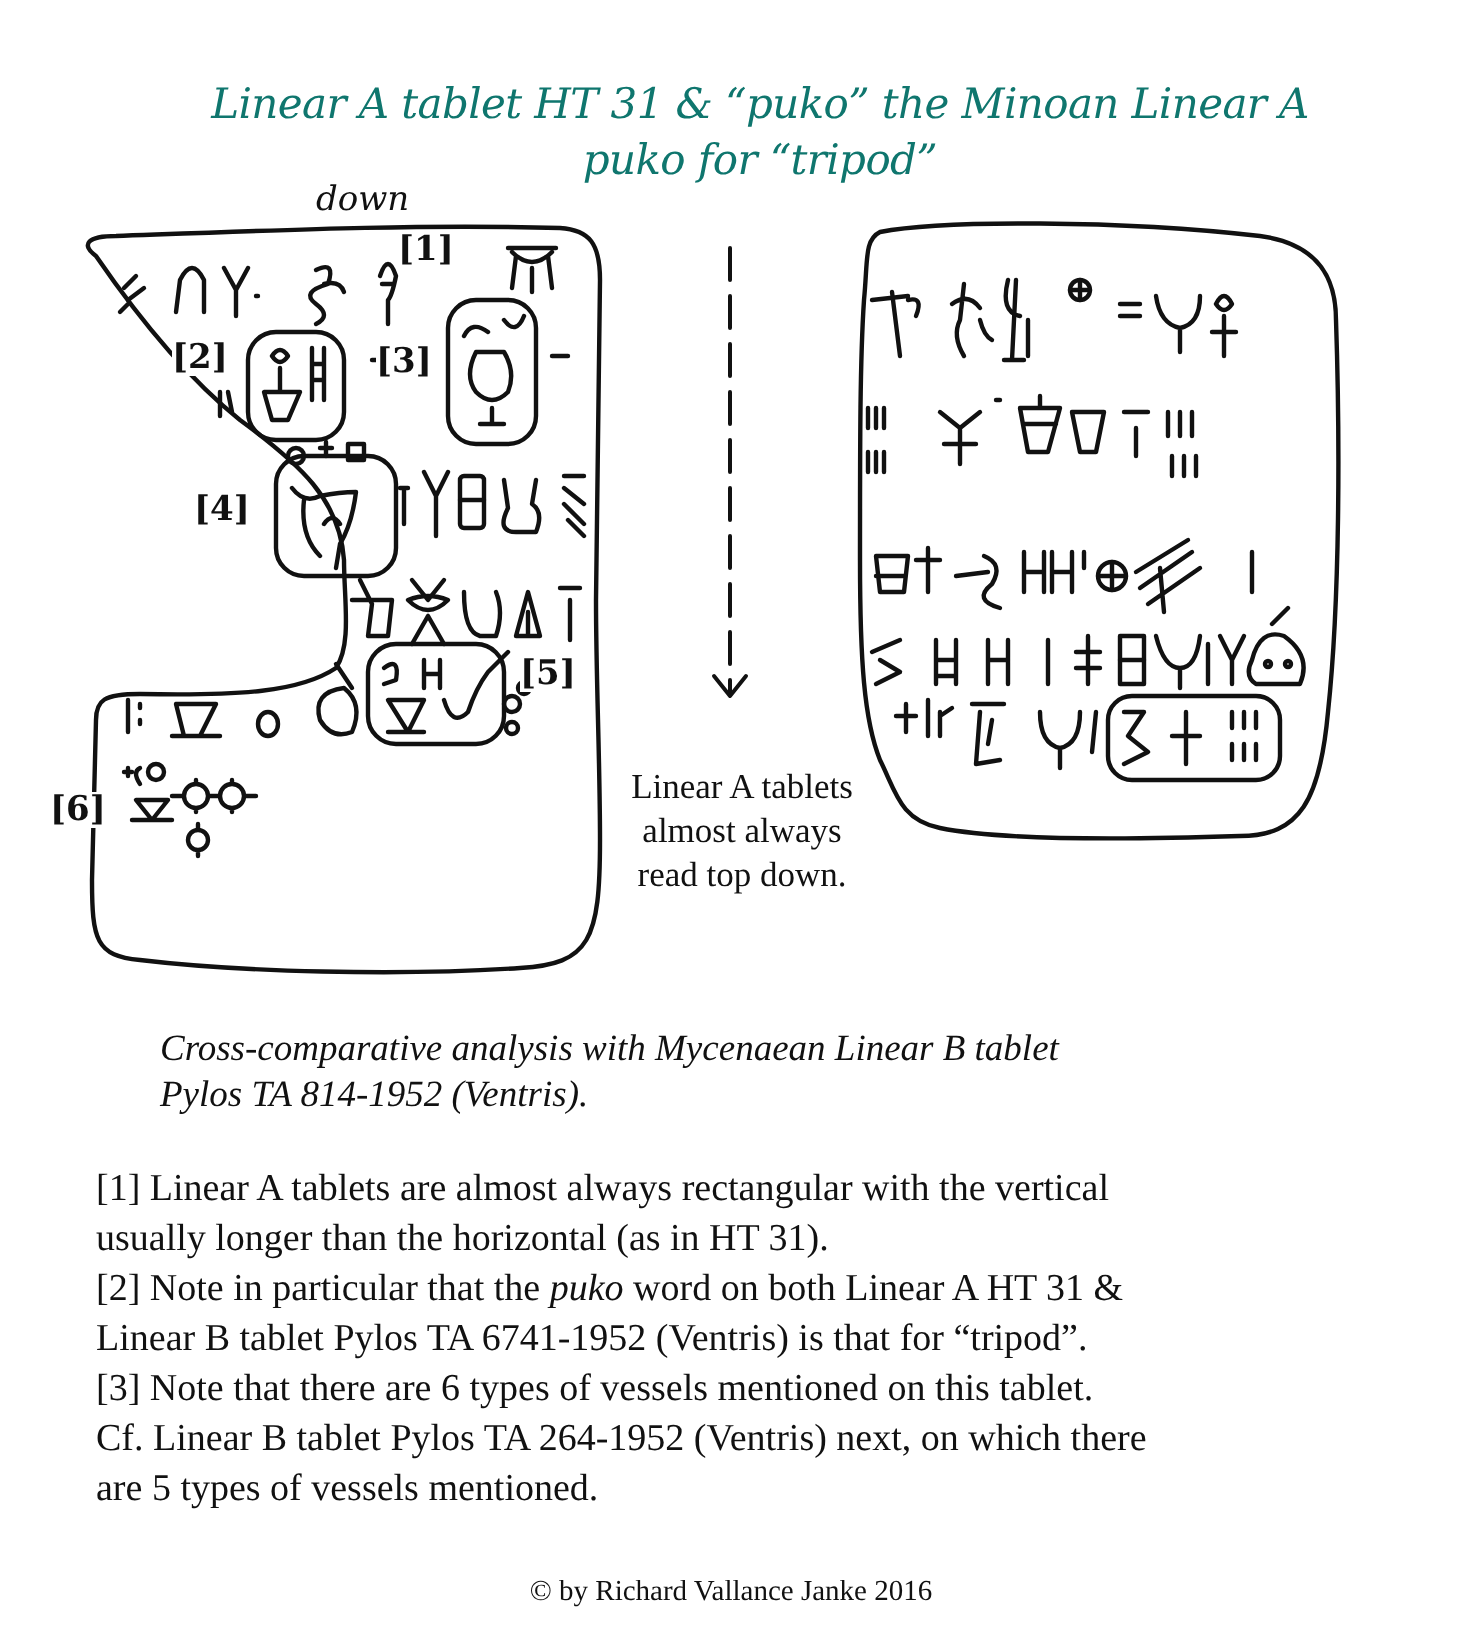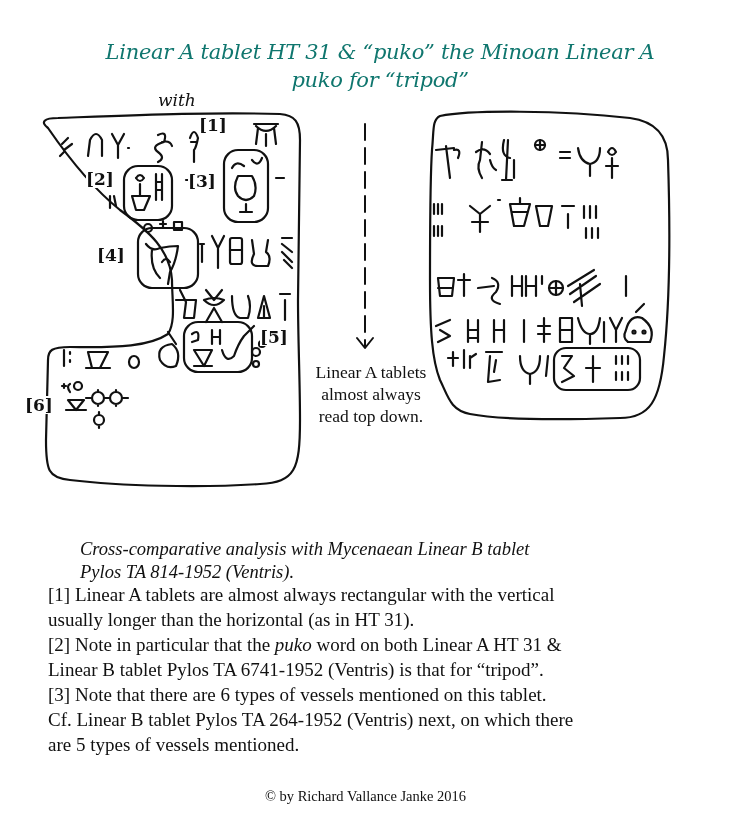--- a/index.html
+++ b/index.html
@@ -1,35 +1,35 @@
 <!DOCTYPE html>
 <html><head>
 <meta charset="utf-8">
 <style>
   html, body { margin:0; padding:0; background:#ffffff; }
   body { width:731px; height:820px; position:relative; overflow:hidden; font-family:"DejaVu Serif", serif; color:#111; }
   .title { position:absolute; left:60px; top:38px; width:640px; text-align:center; font-family:"DejaVu Serif", serif; font-style:italic; font-size:21px; line-height:28px; color:#0f766e; letter-spacing:-0.3px; }
   .puko { position:absolute; left:158px; top:90px; font-style:italic; font-size:17px; }
   svg.drawing { position:absolute; left:0; top:0; }
   .marker { position:absolute; font-family:"DejaVu Serif", serif; font-weight:bold; font-size:17px; background:#fff; line-height:18px; }
-  .side-note { position:absolute; left:296px; top:361px; width:150px; text-align:center; font-family:"Liberation Serif", serif; font-size:17.5px; line-height:22px; }
-  .caption { position:absolute; left:80px; top:514px; font-family:"Liberation Serif", serif; font-style:italic; font-size:18.5px; line-height:23px;margin-top:24px; }
+  .side-note { position:absolute; left:296px; top:382px; width:150px; text-align:center; font-family:"Liberation Serif", serif; font-size:17.5px; line-height:22px; }
+  .caption { position:absolute; left:80px; top:514px; font-family:"Liberation Serif", serif; font-style:italic; font-size:18.5px; line-height:23px; }
   .notes { position:absolute; left:48px; top:582px; width:680px; font-family:"Liberation Serif", serif; font-size:19px; line-height:25px; }
   .notes div { white-space:nowrap; }
   .copyright { position:absolute; left:0; width:731px; top:788px; text-align:center; font-family:"Liberation Serif", serif; font-size:14.5px; }
 </style>
 </head>
 <body>
 
 <div class="title">
   <div>Linear A tablet HT 31 &amp; “puko” the Minoan Linear A</div>
   <div>puko for “tripod”</div>
 </div>
 
-<div class="puko">with</div>
+<div class="puko">down</div>
 
 <svg class="drawing" width="731" height="520" viewBox="0 0 731 520">
   <g fill="none" stroke="#111" stroke-width="2.2" stroke-linecap="round" stroke-linejoin="round">
 
     <path d="M48,128 C40,122 44,118 58,118 C140,115 210,112 280,114 C295,115 300,122 300,140 L298,300 C298,340 300,380 300,420 C300,470 295,482 260,484 C200,488 120,486 70,480 C48,478 46,470 46,440 L48,360 C48,350 52,347 70,347 C120,348 150,346 168,334 C176,322 172,300 172,280 C170,250 150,232 120,210 C95,190 70,160 48,128 Z"></path>
 
     <path d="M62,144 L68,138 M64,150 L72,144 M60,156 L64,152"></path>
     <path d="M88,156 L90,140 Q96,128 102,140 L102,156"></path>
     <path d="M112,134 L118,145 L124,134 M118,145 L118,158 M128,148 l1,0"></path>
     <path d="M158,135 Q168,130 164,142 Q150,146 158,152 Q166,158 158,162 M162,142 Q170,140 172,146"></path>

